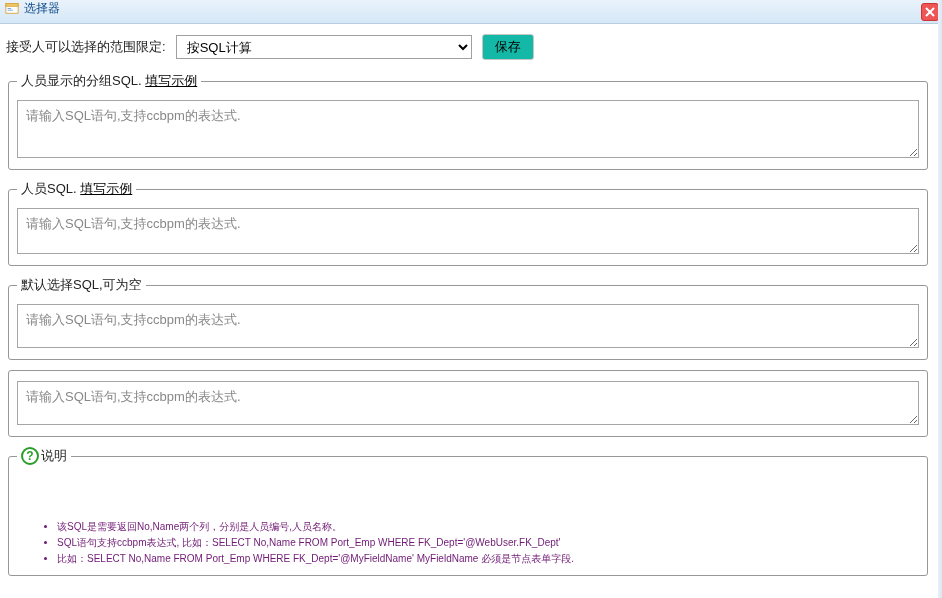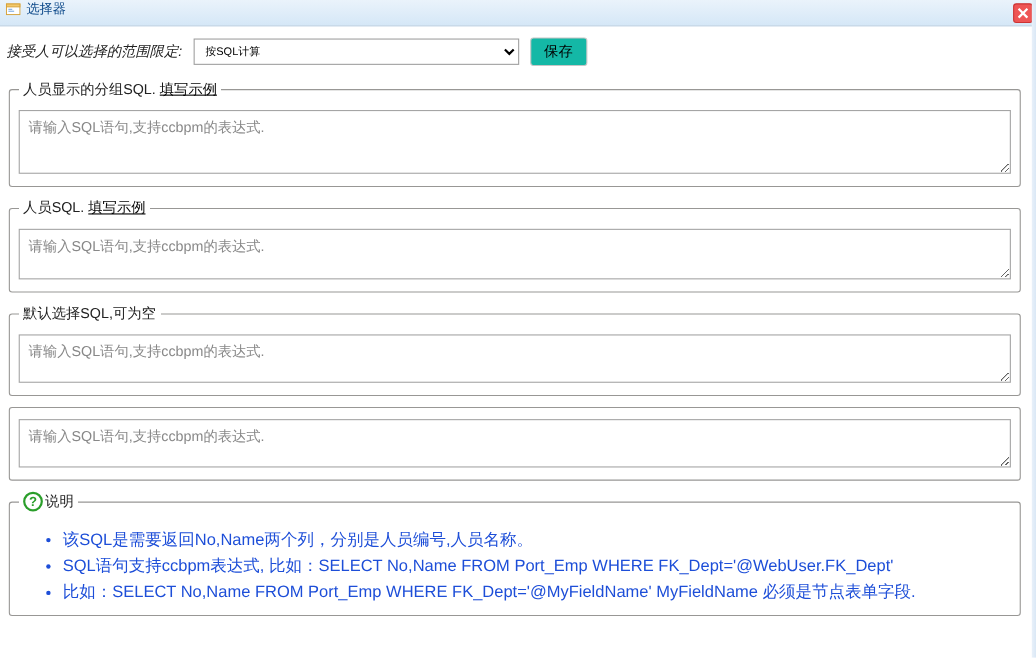--- a/index.html
+++ b/index.html
@@ -54,27 +54,27 @@
       padding: 8px 8px 0 2px;
       height: calc(598px - 24px);
       overflow: hidden;
     }
     .top-row {
       display: flex;
       align-items: center;
       gap: 10px;
       padding: 2px 0 10px 4px;
     }
-    .top-label { color: #222; font-size: 13px; font-style: italic; }
+    .top-label { color: #222; font-size: 13px; }
     .select {
       width: 296px;
       height: 24px;
       border: 1px solid #a0a0a0;
       background: #fff;
-      font-size: 10px;
+      font-size: 13px;
       padding: 2px 6px;
     }
     .save-btn {
       height: 26px;
       padding: 0 12px;
       border: 1px solid #c6c6c6;
       background: #14b8a6;
       border-radius: 3px;
       cursor: pointer;
       font-size: 13px;
@@ -134,23 +134,24 @@
       font-size: 12px;
       background: #fff;
     }
     .desc-legend-text {
       font-weight: normal;
       font-size: 13px;
     }
     .desc-list {
       list-style: disc;
       padding-left: 40px;
-      font-size: 15px;
+      font-size: 10px;
       line-height: 1.6;
-      color: #1d4ed8;
+      color: #701a75;
+      margin-top: 40px;
     }
     .right-border {
       position: absolute;
       top: 0; right: 0; bottom: 0;
       width: 4px;
       background: linear-gradient(to left, #d9e7f5, #e9f1fa);
     }
   </style>
 </head>
 <body>

